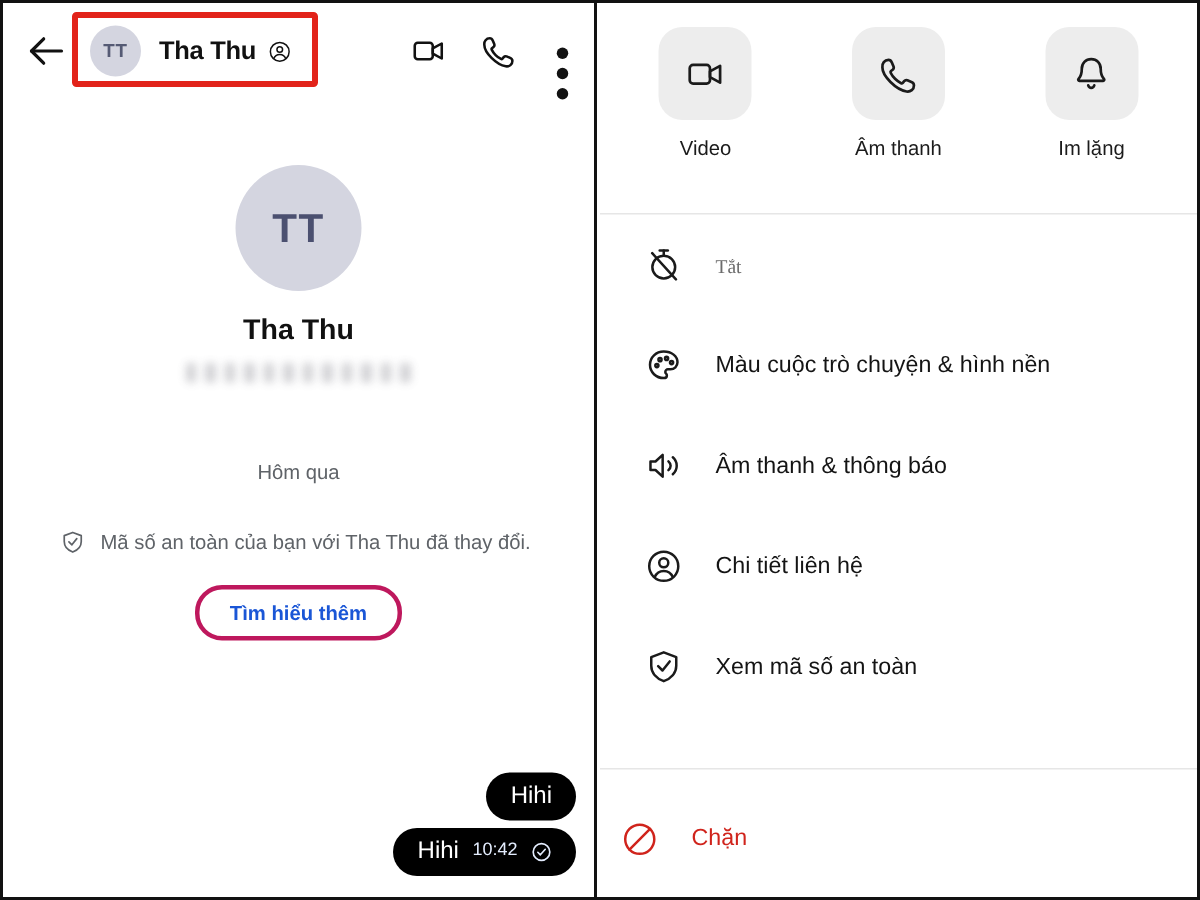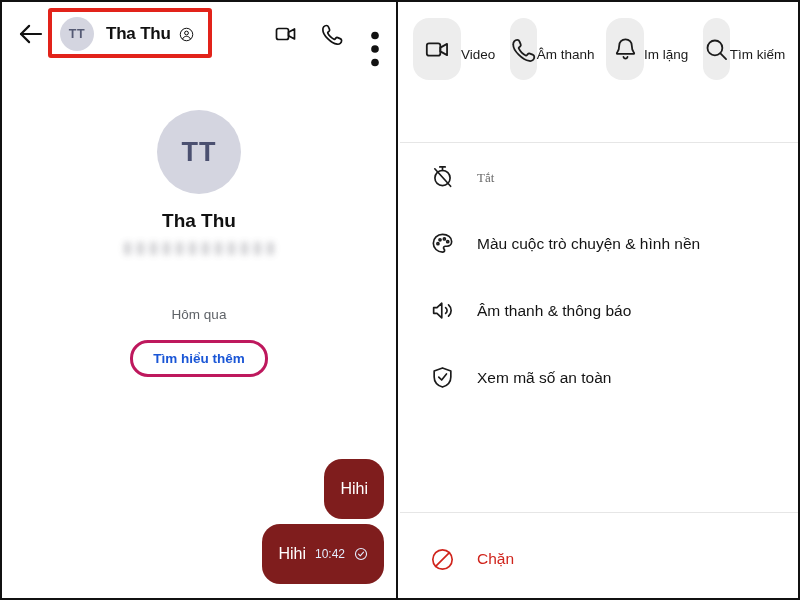--- a/index.html
+++ b/index.html
@@ -177,48 +177,48 @@
   .bubbles {
     position: absolute;
     right: 14px;
     bottom: 14px;
     display: flex;
     flex-direction: column;
     align-items: flex-end;
     gap: 5px;
   }
   .bubble {
-    background: #7f1d1d;
+    background: #000000;
     color: #ffffff;
     border-radius: 18px;
-    padding: 21px 16px;
+    padding: 7px 16px;
     font-size: 16px;
     display: flex;
-    align-items: center;
+    align-items: flex-start;
     gap: 9px;
     max-width: 250px;
   }
   .bubble .time { font-size: 12px; color: #e3ecfd; }
   .bubble .sent-check { width: 14px; height: 14px; color:#e3ecfd; align-self:center; }
 
   
   .actions-row {
     position: absolute;
     left: 0; top: 2px;
     width: 402px; height: 140px;
     display: flex;
     justify-content: space-around;
     align-items: flex-start;
     padding: 16px 8px 0 8px;
     box-sizing: border-box;
   }
   .action-tile {
     width: 82px;
     display: flex;
-    flex-direction: row;
+    flex-direction: column;
     align-items: center;
     cursor: pointer;
   }
   .tile-square {
     width: 62px; height: 62px;
     border-radius: 16px;
     background: #ededed;
     display:flex; align-items:center; justify-content:center;
     color: #1b1b1b;
   }
@@ -260,21 +260,21 @@
   .row-sub   { font-size: 13px; color: #6b6b6b; margin-top: 3px; font-family: Liberation Serif, serif; }
 
   
   .block-row {
     position: absolute;
     left: 0; top: 535px;
     width: 402px; height: 48px;
     display: flex;
     align-items: center;
     gap: 22px;
-    padding-left: 32px;
+    padding-left: 16px;
     box-sizing: border-box;
     color: #d0241c;
     cursor: pointer;
   }
   .block-row .row-icon { width: 25px; height: 25px; color:#d0241c; }
   .block-row .row-title { font-size: 15.5px; color:#d0241c; }
 </style>
 </head>
 <body>
 
@@ -331,20 +331,29 @@
     <div class="chat-body">
 
       <div class="profile-card">
         <div class="big-avatar">TT</div>
         <div class="big-name">Tha Thu</div>
         <div class="blurred-phone"></div>
       </div>
 
       <div class="day-label">Hôm qua</div>
 
+      <div class="system-note">
+        <span class="shield">
+          <svg viewBox="0 0 24 24" fill="none" stroke="currentColor" stroke-width="1.6" stroke-linecap="round" stroke-linejoin="round">
+            <path d="M12 2.8l8 3v5.6c0 4.6-3.3 8.2-8 9.8-4.7-1.6-8-5.2-8-9.8V5.8z"></path>
+            <polyline points="8.4,11.6 11.2,14.4 15.8,8.6"></polyline>
+          </svg>
+        </span>
+        <span class="note-text">Mã số an toàn của bạn với Tha Thu đã thay đổi.</span>
+      </div>
 
       <div class="learn-more-wrap">
         <span class="learn-more">Tìm hiểu thêm</span>
       </div>
 
       <div class="bubbles">
 
         <div class="bubble">
           <span>Hihi</span>
         </div>
@@ -394,29 +403,20 @@
       <div class="action-tile">
         <div class="tile-square">
           <svg viewBox="0 0 24 24" fill="none" stroke="currentColor" stroke-width="1.6" stroke-linecap="round" stroke-linejoin="round">
             <path d="M12 3c-3.3 0-5.6 2.5-5.6 5.7 0 4.2-1.4 5.4-2 6.2-.3.4 0 1 .5 1h14.2c.5 0 .8-.6.5-1-.6-.8-2-2-2-6.2C17.6 5.5 15.3 3 12 3z"></path>
             <path d="M10.2 18.6c.3.9 1 1.5 1.8 1.5s1.5-.6 1.8-1.5"></path>
           </svg>
         </div>
         <div class="tile-label">Im lặng</div>
       </div>
 
-      <div class="action-tile">
-        <div class="tile-square">
-          <svg viewBox="0 0 24 24" fill="none" stroke="currentColor" stroke-width="1.6" stroke-linecap="round" stroke-linejoin="round">
-            <circle cx="10.6" cy="10.6" r="6.6"></circle>
-            <line x1="15.5" y1="15.5" x2="20.5" y2="20.5"></line>
-          </svg>
-        </div>
-        <div class="tile-label">Tìm kiếm</div>
-      </div>
     </div>
 
     <div class="sep sep-top"></div>
 
     <div class="settings-list">
 
       <div class="setting-row">
         <span class="row-icon">
           <svg viewBox="0 0 24 24" fill="none" stroke="currentColor" stroke-width="1.6" stroke-linecap="round" stroke-linejoin="round">
             <circle cx="12" cy="13.5" r="7.3"></circle>
@@ -451,20 +451,32 @@
             <path d="M3.5 9.3h3.2L11.3 5v14l-4.6-4.3H3.5z"></path>
             <path d="M15 9.2c.9.8 1.4 1.8 1.4 2.8s-.5 2-1.4 2.8"></path>
             <path d="M17.8 6.6c1.6 1.4 2.5 3.3 2.5 5.4s-.9 4-2.5 5.4"></path>
           </svg>
         </span>
         <span class="row-texts">
           <span class="row-title">Âm thanh &amp; thông báo</span>
         </span>
       </div>
 
+      <div class="setting-row">
+        <span class="row-icon">
+          <svg viewBox="0 0 24 24" fill="none" stroke="currentColor" stroke-width="1.6" stroke-linecap="round" stroke-linejoin="round">
+            <circle cx="12" cy="12" r="9.3"></circle>
+            <circle cx="12" cy="9.8" r="2.9"></circle>
+            <path d="M6.3 18.8c1.1-2.6 3.4-3.8 5.7-3.8s4.6 1.2 5.7 3.8"></path>
+          </svg>
+        </span>
+        <span class="row-texts">
+          <span class="row-title">Chi tiết liên hệ</span>
+        </span>
+      </div>
 
       <div class="setting-row">
         <span class="row-icon">
           <svg viewBox="0 0 24 24" fill="none" stroke="currentColor" stroke-width="1.6" stroke-linecap="round" stroke-linejoin="round">
             <path d="M12 2.8l8 3v5.6c0 4.6-3.3 8.2-8 9.8-4.7-1.6-8-5.2-8-9.8V5.8z"></path>
             <polyline points="8.4,11.6 11.2,14.4 15.8,8.6"></polyline>
           </svg>
         </span>
         <span class="row-texts">
           <span class="row-title">Xem mã số an toàn</span>

